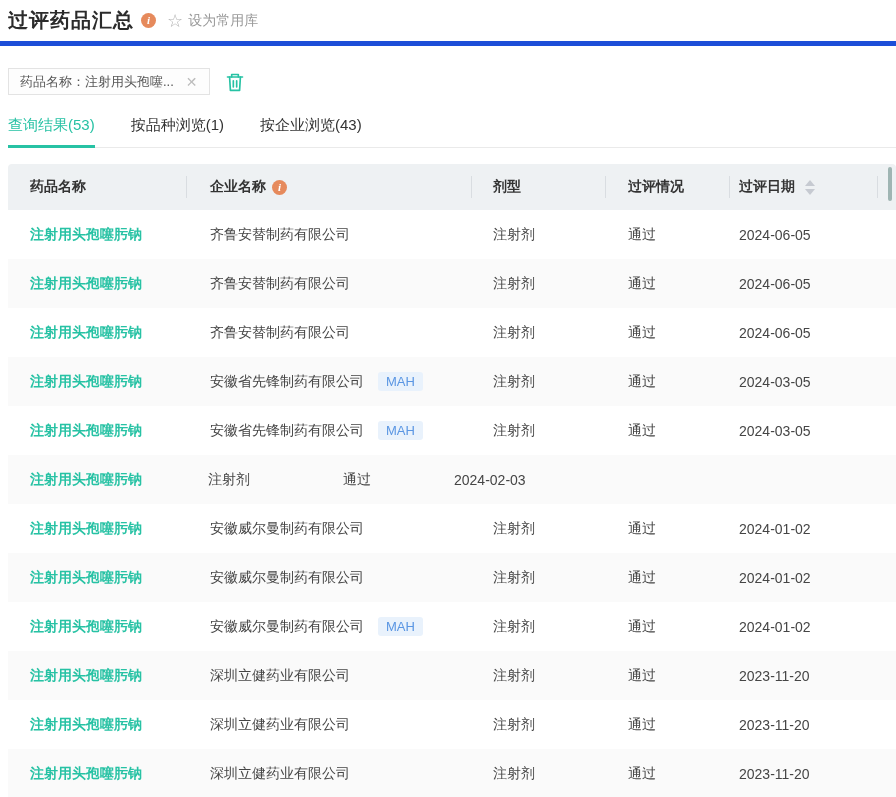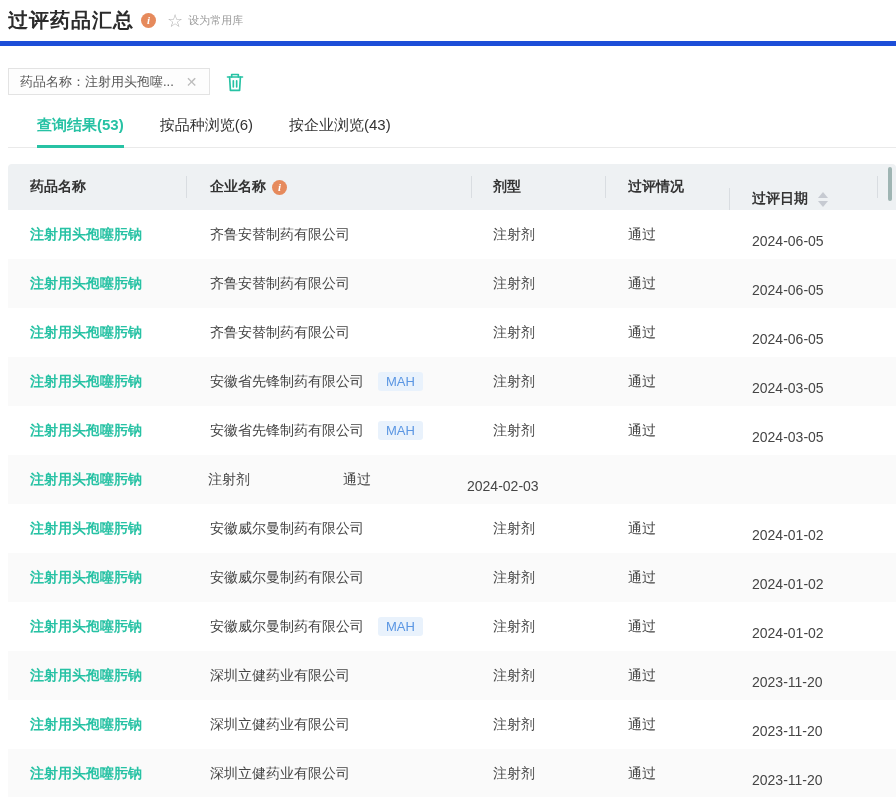--- a/index.html
+++ b/index.html
@@ -8,47 +8,47 @@
 
   
   .topbar { height:46px; display:flex; align-items:center; padding-left:8px;
     border-bottom:5px solid #1d4ed8; }
   .page-title { font-size:20px; font-weight:bold; color:#2b2b2b; letter-spacing:1px; }
   .info-badge { width:15px; height:15px; border-radius:50%; background:#e68a5c; color:#fff;
     font-size:11px; line-height:15px; font-style:italic; font-weight:bold;
     display:inline-flex; align-items:center; justify-content:center; margin-left:7px;
     font-family:"Liberation Serif","DejaVu Serif",serif; }
   .star-icon { color:#b3b3b3; font-size:18px; margin-left:11px; line-height:1; }
-  .fav-label { color:#9a9a9a; font-size:11px; margin-left:5px; }
+  .fav-label { color:#9a9a9a; font-size:14px; margin-left:5px; }
 
   
   .filter-row { margin:22px 0 0 8px; display:flex; align-items:center; }
   .chip { display:inline-flex; align-items:center; border:1px solid #e3e3e3; border-radius:0;
     background:#fdfdfd; height:27px; padding:0 11px; font-size:13px; color:#555; }
   .chip-close { color:#bdbdbd; font-size:14px; margin-left:12px; cursor:pointer; }
   .trash-btn { margin-left:15px; display:inline-flex; align-items:center; cursor:pointer; }
 
   
   .tabs { display:flex; margin:21px 0 0 8px; border-bottom:1px solid #eaeaea; }
   .tab { font-size:15px; color:#333; margin-right:36px; padding-bottom:10px; cursor:pointer;
     border-bottom:3px solid transparent; margin-bottom:-1px; }
-  .tab.active { color:var(--accent); font-weight:bold; border-bottom-color:var(--accent);margin-left:29px; }
+  .tab.active { color:var(--accent); font-weight:normal; border-bottom-color:var(--accent); }
 
   
   .table-wrap { margin:16px 0 0 8px; width:888px; position:relative; }
   .thead { display:flex; height:46px; background:#eef1f3; border-radius:4px 4px 0 0;
     font-size:14px; font-weight:bold; color:#333; position:relative; }
   .th { position:relative; height:100%; display:flex; align-items:center; }
   .th + .th::before { content:""; position:absolute; left:0; top:12px; height:22px;
     width:1px; background:#d9dde1; }
   .c1 { width:178px; padding-left:22px; }
   .c2 { width:285px; padding-left:24px; }
   .c3 { width:134px; padding-left:22px; }
   .c4 { width:124px; padding-left:23px; }
-  .c5 { width:148px; padding-left:23px;margin-top:12px; }
+  .c5 { width:148px; padding-left:10px; }
   .c6 { flex:1; }
   .th .info-badge { margin-left:6px; }
   .sort-icon { display:inline-flex; flex-direction:column; margin-left:10px; gap:3px; cursor:pointer; }
   .sort-icon b { width:0; height:0; border-left:5px solid transparent; border-right:5px solid transparent; }
   .sort-icon .up   { border-bottom:6px solid #c6cad1; }
   .sort-icon .down { border-top:6px solid #c6cad1; }
   .scroll-thumb { position:absolute; right:4px; top:3px; width:4px; height:34px;
     background:#9fb5b3; border-radius:2px; }
 
   .tr { display:flex; height:49px; align-items:center; font-size:14px; color:#454545; background:#fff; }
@@ -82,21 +82,21 @@
   </span>
 </div>
 
 <div class="tabs">
 
     <div class="tab active">
       <span>查询结果(53)</span>
     </div>
 
     <div class="tab">
-      <span>按品种浏览(6)</span>
+      <span>按品种浏览(1)</span>
     </div>
 
     <div class="tab">
       <span>按企业浏览(43)</span>
     </div>
   </div>
 
 <div class="table-wrap">
   <div class="thead">
     <div class="th c1">

